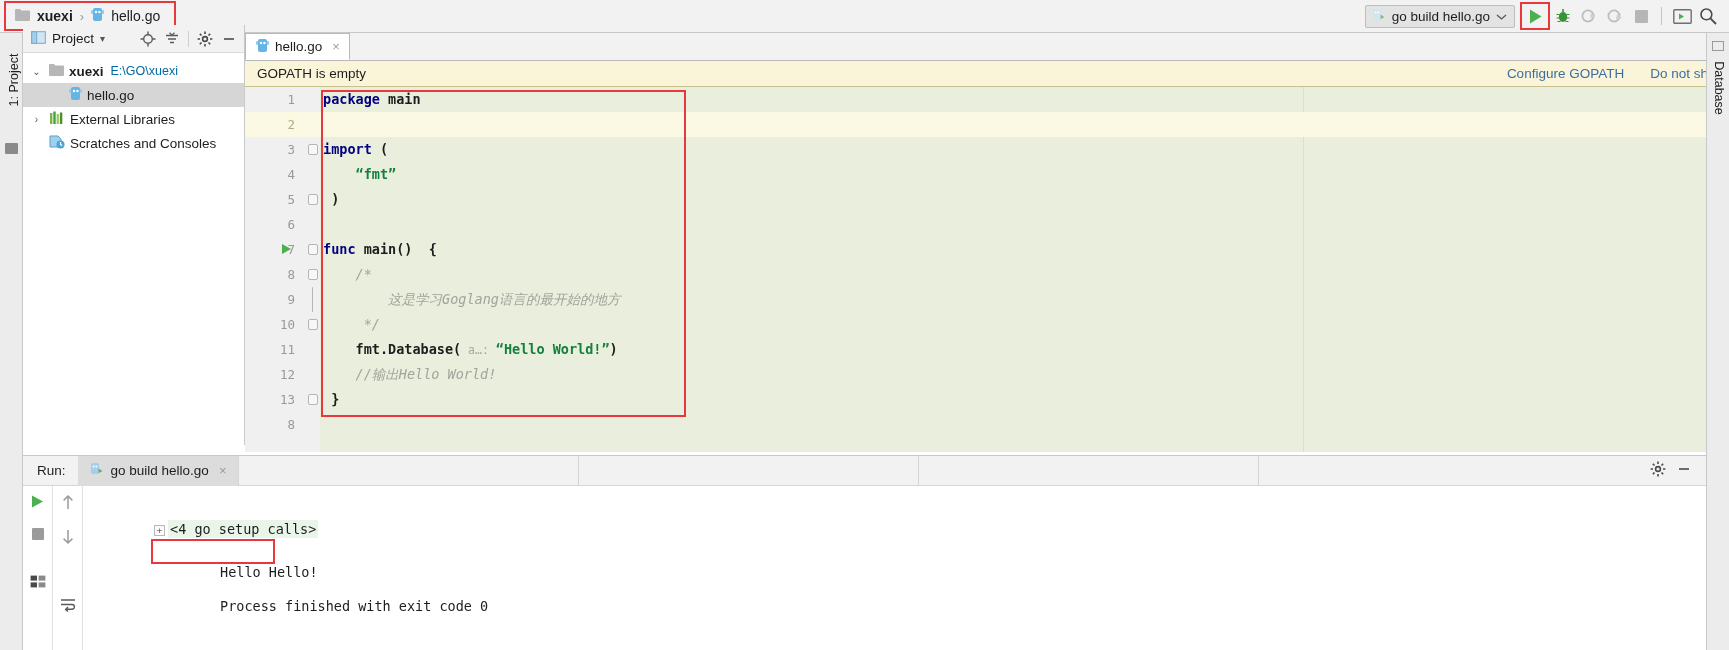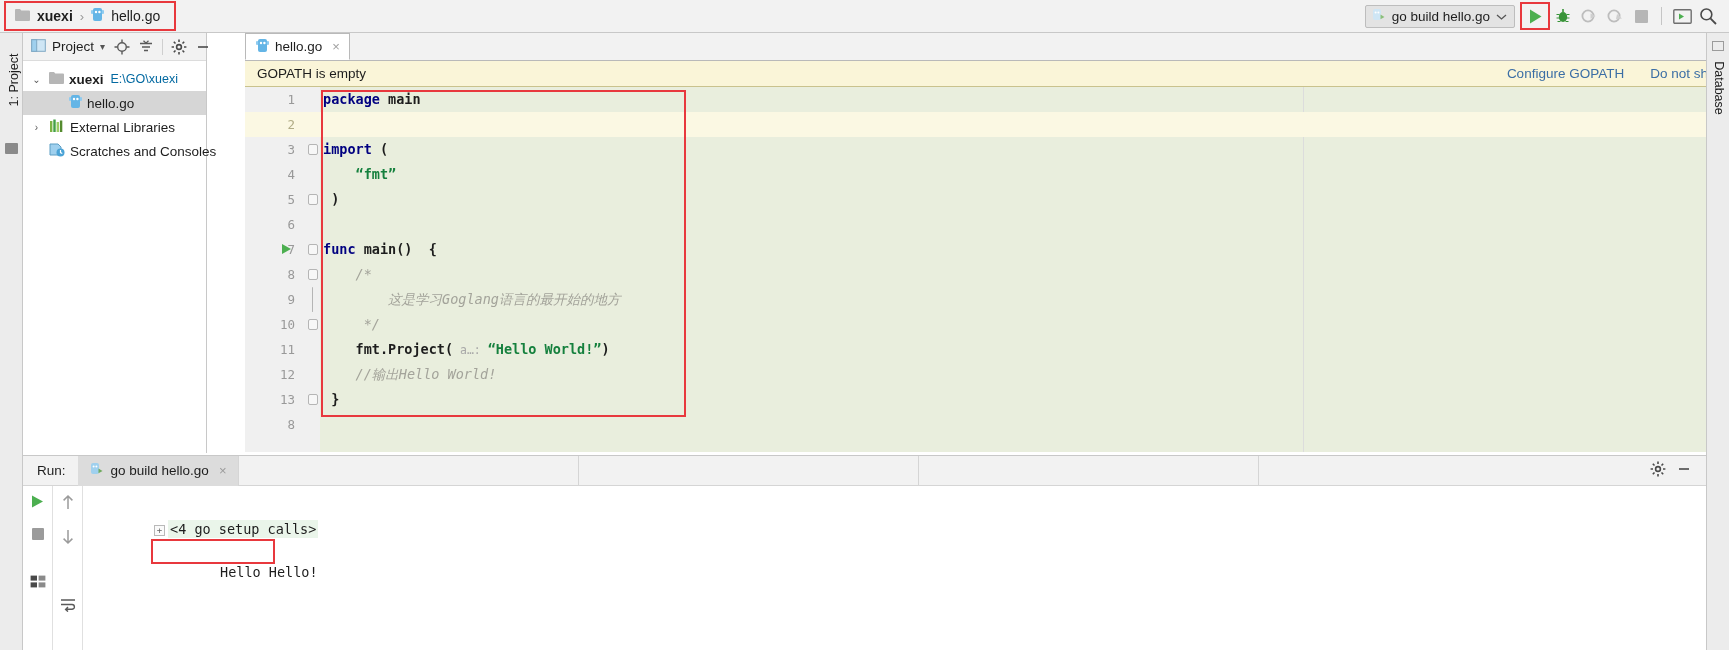--- a/index.html
+++ b/index.html
@@ -51,21 +51,21 @@
   }
   .vtab {
     position: absolute; left: -22px; top: 40px; width: 72px;
     transform: rotate(-90deg); transform-origin: center;
     font-size: 12.5px; white-space: nowrap; text-align: center;
   }
   .vtab-icon { position: absolute; left: 5px; top: 110px; width: 13px; height: 11px; background: #8a8a8a; border-radius: 1px; }
 
   
   #projectpanel {
-    position: absolute; left: 23px; top: 33px; width: 184px; height: 420px;
+    position: absolute; left: 23px; top: 25px; width: 222px; height: 420px;
     background: #ffffff; border-right: 1px solid #c8c8c8;
   }
   .proj-header {
     height: 28px; display: flex; align-items: center; gap: 6px;
     padding: 0 4px 0 8px; background: #f2f2f2; border-bottom: 1px solid #dcdcdc;
   }
   .proj-title { font-size: 13.5px; }
   .hdr-icons { margin-left: auto; display: flex; align-items: center; gap: 2px; }
   .hicon { width: 22px; height: 22px; display: flex; align-items: center; justify-content: center; }
   .hsep { width: 1px; height: 16px; background: #cfcfcf; margin: 0 3px; }
@@ -416,21 +416,21 @@
           <span class="foldmark bar"></span>
           <span class="ctext"><span class="cmt">        这是学习Goglang语言的最开始的地方</span></span>
         </div>
         <div class="cline">
           <span class="lnum">10</span>
           <span class="foldmark"></span>
           <span class="ctext"><span class="cmt">     */</span></span>
         </div>
         <div class="cline">
           <span class="lnum">11</span>
-          <span class="ctext"><span class="plain">    fmt.Project(</span><span class="hint"> a…: </span><span class="str">“Hello World!”</span><span class="plain">)</span></span>
+          <span class="ctext"><span class="plain">    fmt.Database(</span><span class="hint"> a…: </span><span class="str">“Hello World!”</span><span class="plain">)</span></span>
         </div>
         <div class="cline">
           <span class="lnum">12</span>
           <span class="ctext"><span class="cmt">    //输出Hello World!</span></span>
         </div>
         <div class="cline">
           <span class="lnum">13</span>
           <span class="foldmark"></span>
           <span class="ctext"><span class="plain"> }</span></span>
         </div>
@@ -527,15 +527,18 @@
     </div>
 
     <div class="console">
       <div class="cons-line">
         <span class="fold-plus">+</span><span class="setup-call">&lt;4 go setup calls&gt;</span>
       </div>
       <div class="cons-line hello-out">
         <span>Hello Hello!</span>
       </div>
       <div class="redbox-hello"></div>
+      <div class="cons-line" style="margin-top:52px;margin-left:66px;">
+        <span>Process finished with exit code 0</span>
+      </div>
     </div>
   </div>
 </div>
 
 </body></html>

